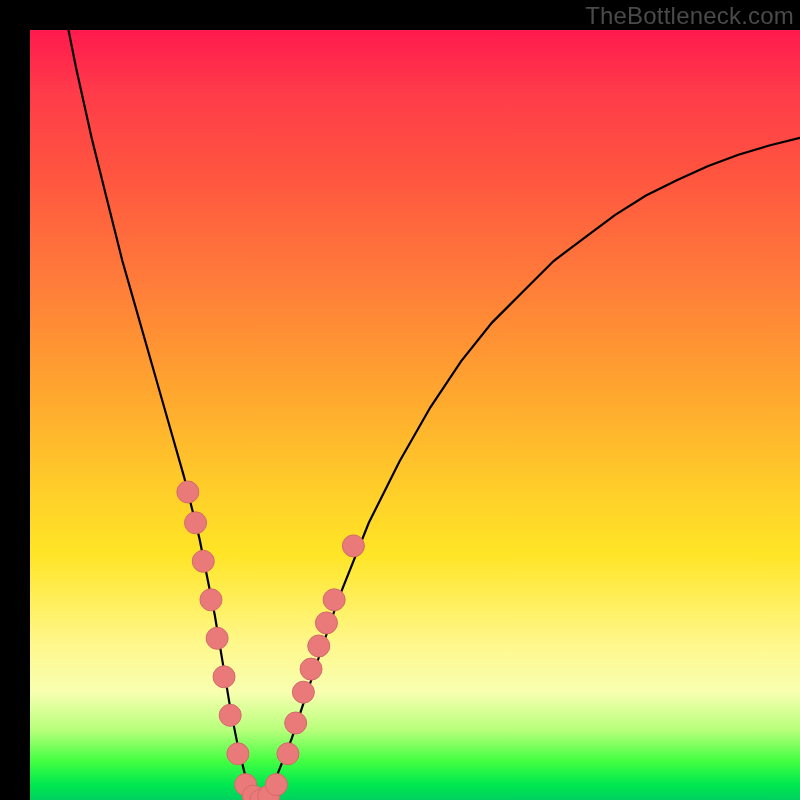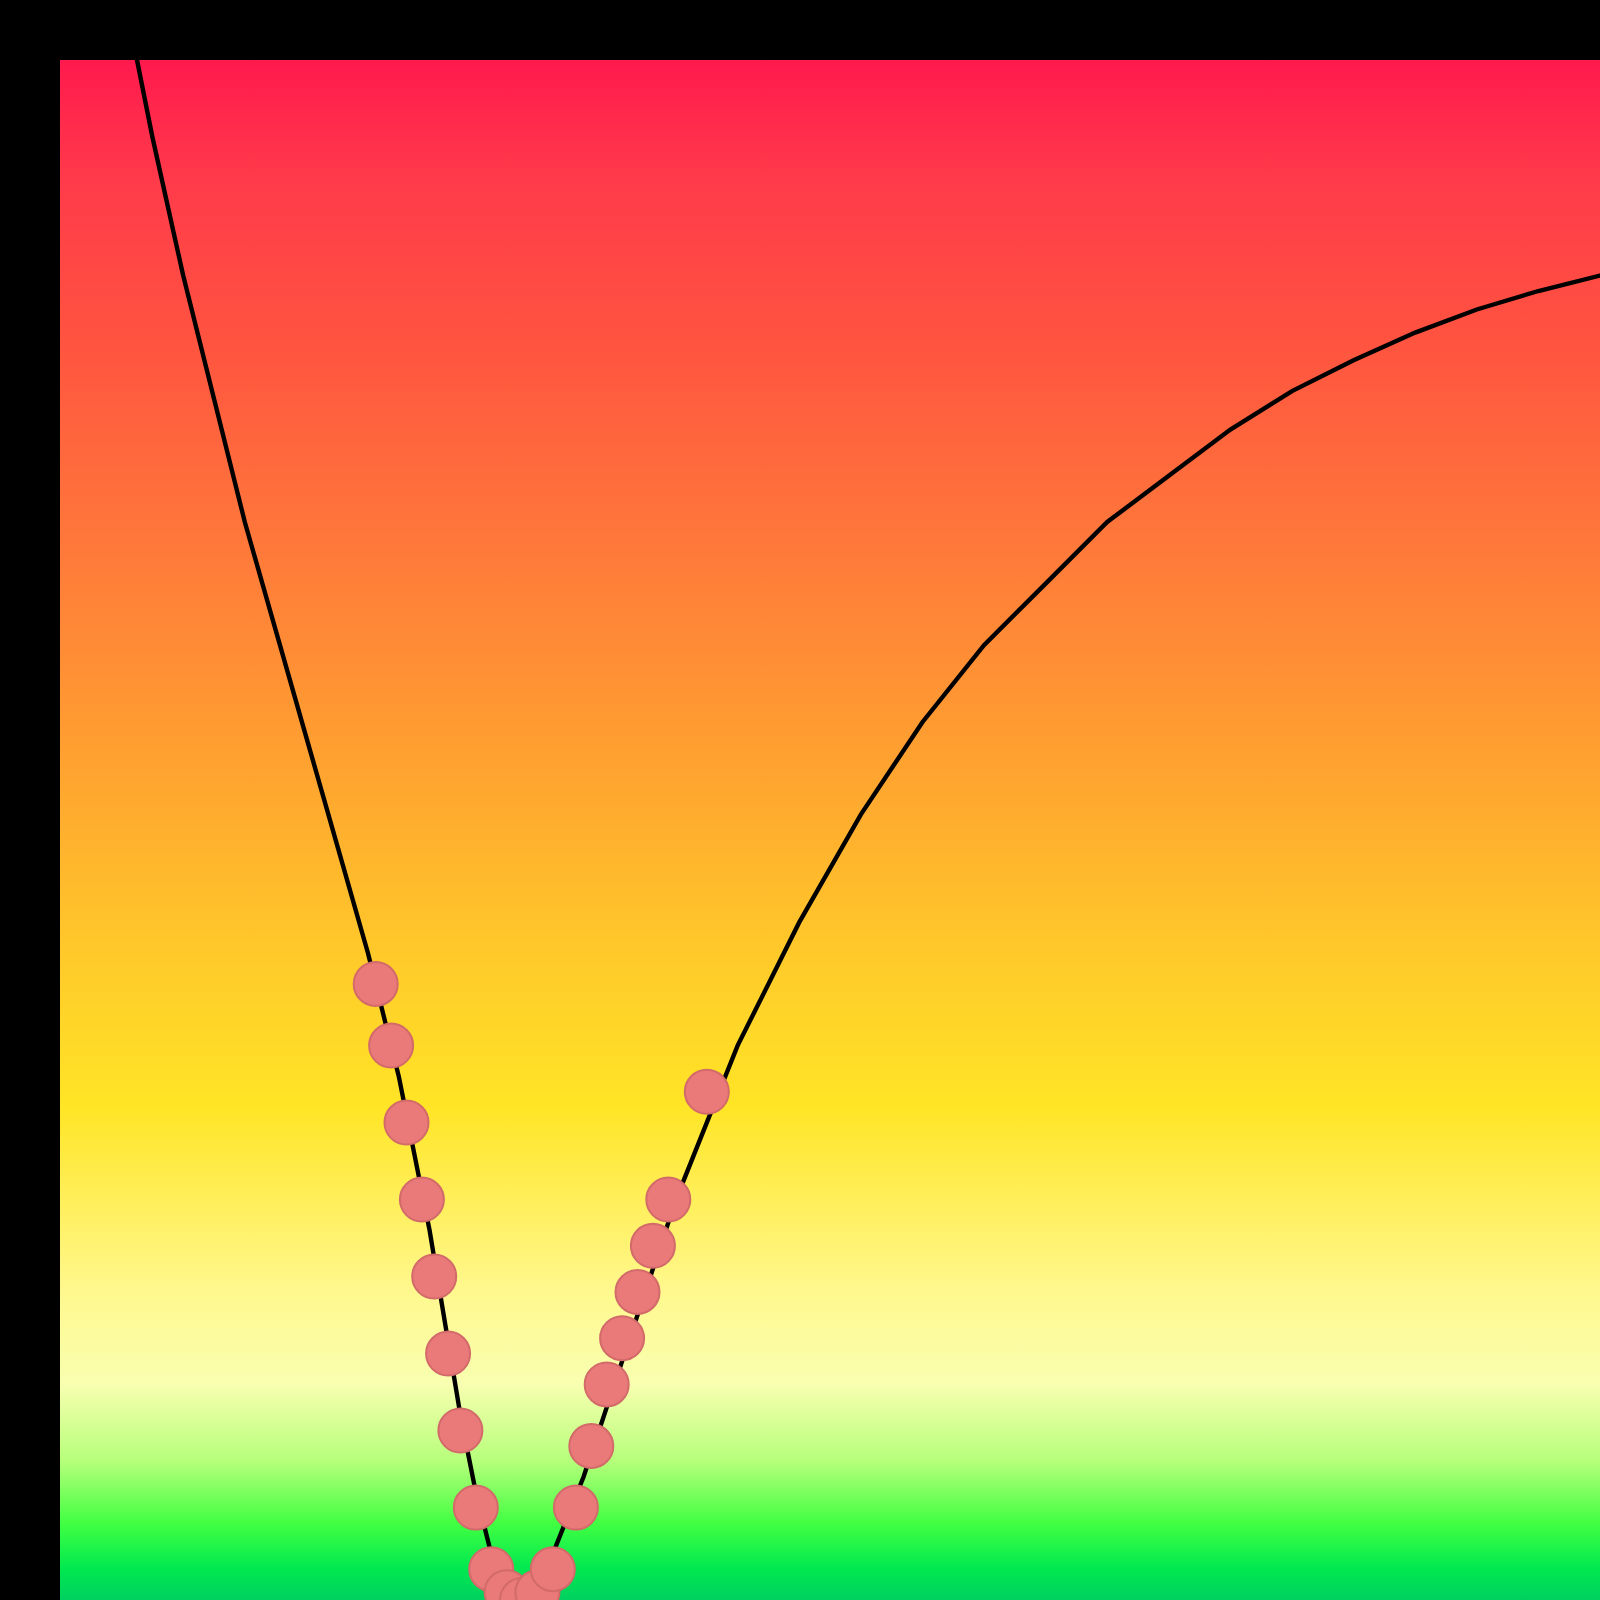--- a/index.html
+++ b/index.html
@@ -85,13 +85,14 @@
           <circle cx="265.65" cy="693.00" r="11" fill="#ea7a7a" stroke="#d36a6a" stroke-width="1"></circle>
           <circle cx="273.35" cy="662.20" r="11" fill="#ea7a7a" stroke="#d36a6a" stroke-width="1"></circle>
           <circle cx="281.05" cy="639.10" r="11" fill="#ea7a7a" stroke="#d36a6a" stroke-width="1"></circle>
           <circle cx="288.75" cy="616.00" r="11" fill="#ea7a7a" stroke="#d36a6a" stroke-width="1"></circle>
           <circle cx="296.45" cy="592.90" r="11" fill="#ea7a7a" stroke="#d36a6a" stroke-width="1"></circle>
           <circle cx="304.15" cy="569.80" r="11" fill="#ea7a7a" stroke="#d36a6a" stroke-width="1"></circle>
           <circle cx="323.40" cy="515.90" r="11" fill="#ea7a7a" stroke="#d36a6a" stroke-width="1"></circle>
         </g>
     </svg>
   </div>
+  <div class="watermark">TheBottleneck.com</div>
 </div>
 
 </body></html>

